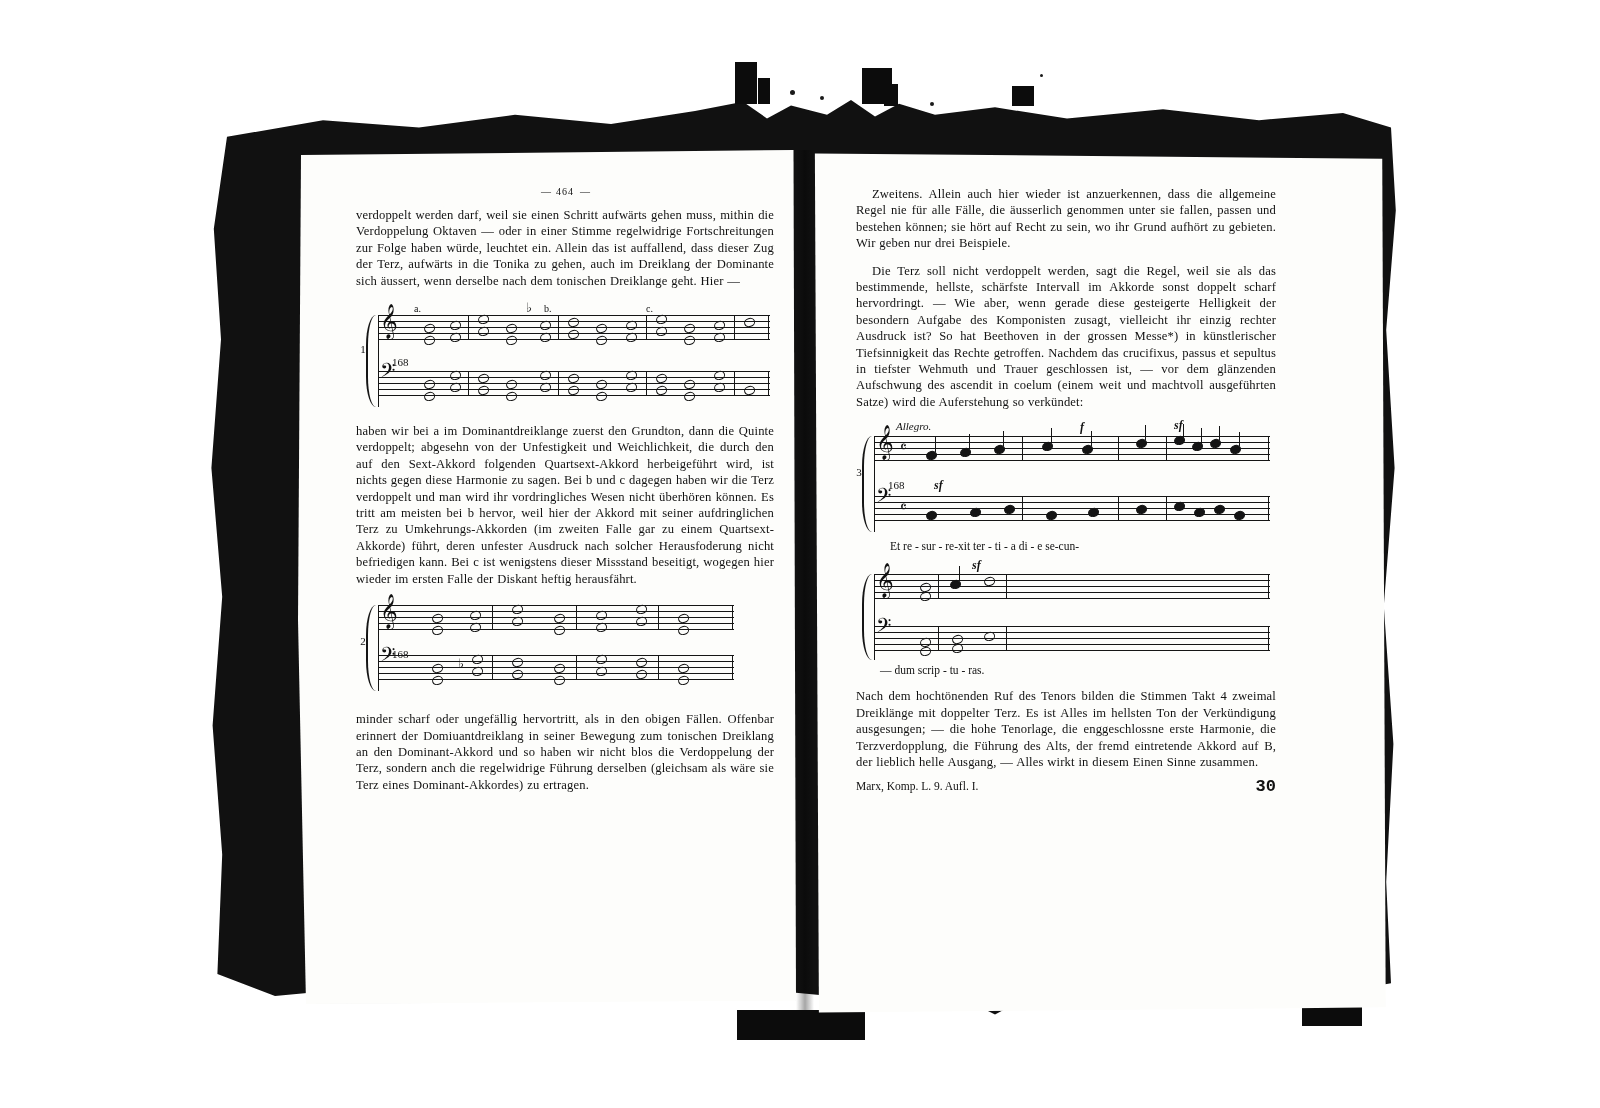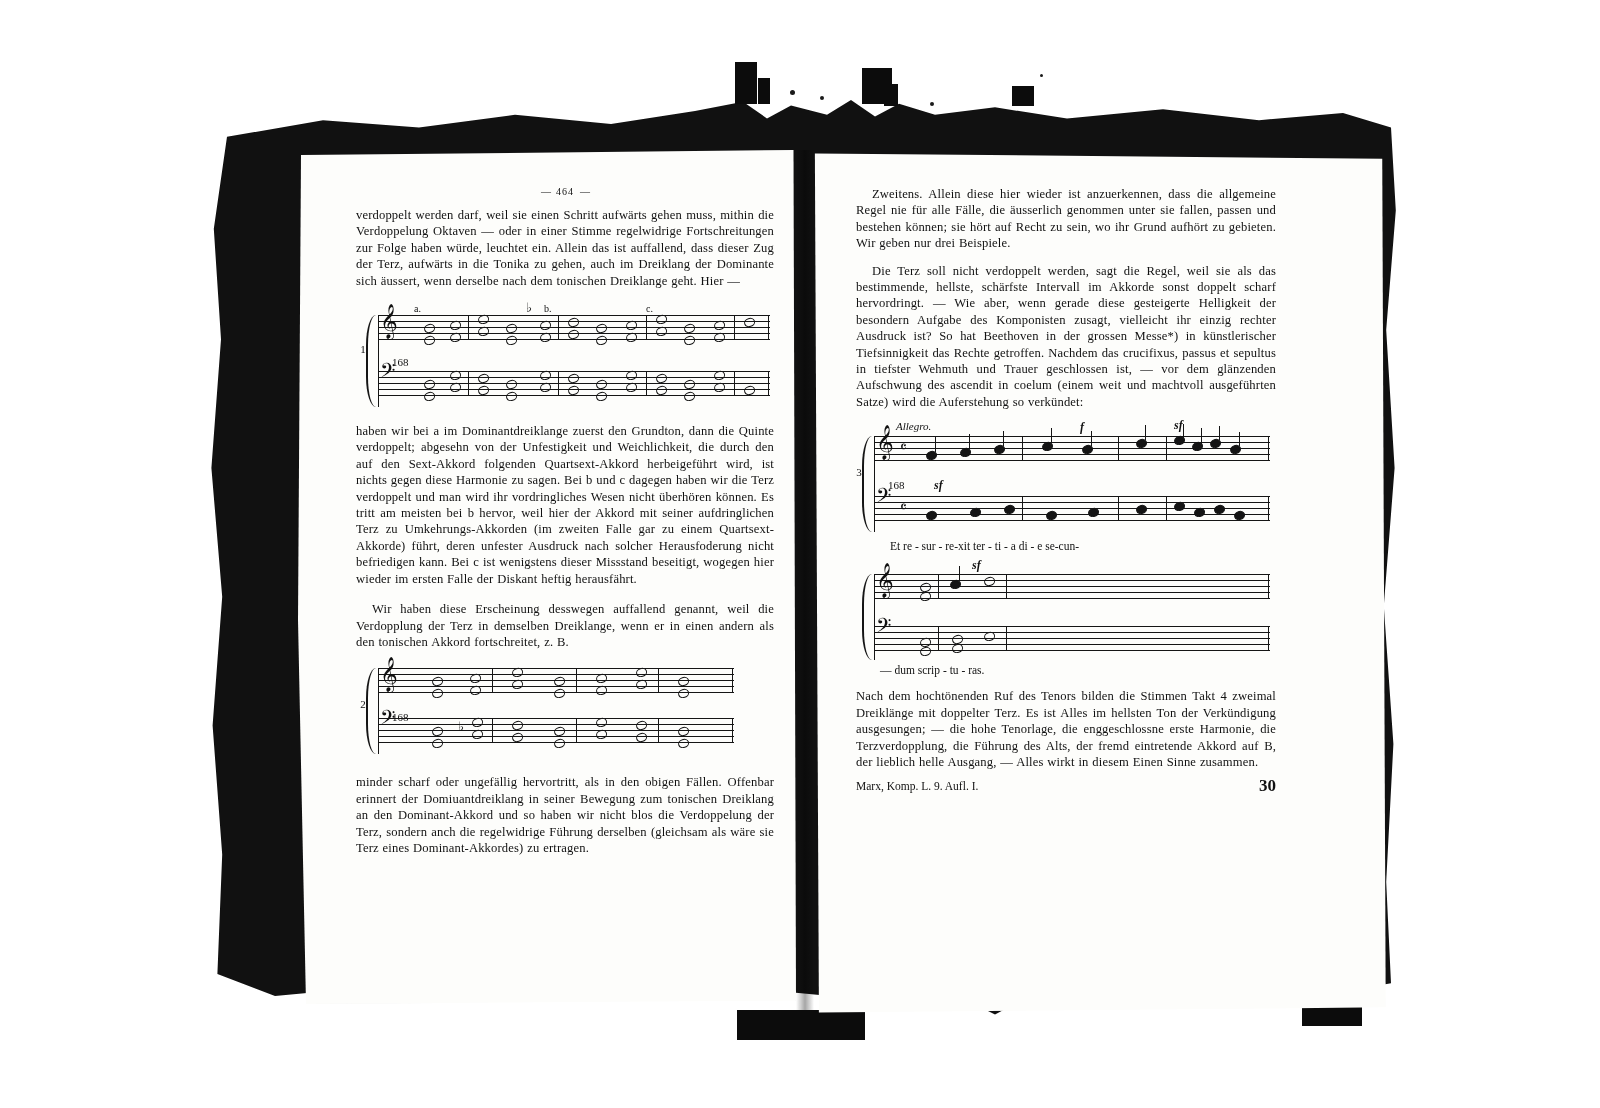--- a/index.html
+++ b/index.html
@@ -211,20 +211,21 @@
     font-size: 11.5px;
     font-family: "Liberation Serif", serif;
     position: relative;
   }
   .signature .pagenum {
     position: absolute;
     right: 0;
     bottom: -4px;
     font-size: 17px;
     font-weight: bold;
+    font-family: Liberation Mono, monospace;
   }
 </style>
 </head>
 <body>
 
 <div id="page">
 
   <div id="book-block"></div>
 
   <div class="torn-blob" style="left:735px; top:62px; width:22px; height:42px;"></div>
@@ -337,21 +338,20 @@
           <div class="barline" style="left:268px; top:0; height:24px;"></div>
           <div class="barline" style="left:356px; top:0; height:24px;"></div>
           <div class="barline" style="left:390px; top:0; height:24px;"></div>
         </div>
         <div class="barline" style="left:0px; top:0; height:92px;"></div>
       </div>
     </div>
 
     <p class="body" style="margin-top:6px;">haben wir bei a im Dominantdreiklange zuerst den Grundton, dann die Quinte verdoppelt; abgesehn von der Unfestigkeit und Weichlichkeit, die durch den auf den Sext-Akkord folgenden Quartsext-Akkord herbeigeführt wird, ist nichts gegen diese Harmonie zu sagen. Bei b und c dagegen haben wir die Terz verdoppelt und man wird ihr vordringliches Wesen nicht überhören können. Es tritt am meisten bei b hervor, weil hier der Akkord mit seiner aufdringlichen Terz zu Umkehrungs-Akkorden (im zweiten Falle gar zu einem Quartsext-Akkorde) führt, deren unfester Ausdruck nach solcher Herausfoderung nicht befriedigen kann. Bei c ist wenigstens dieser Missstand beseitigt, wogegen hier wieder im ersten Falle der Diskant heftig herausfährt.</p>
 
-    <p class="body indent" style="margin-top:14px;">Wir haben diese Erscheinung desswegen auffallend genannt, weil die Verdopplung der Terz in demselben Dreiklange, wenn er in einen andern als den tonischen Akkord fortschreitet, z. B.</p>
 
     <div class="music" style="height:96px; margin-top:12px;">
       <div class="exlabel" style="left:-4px; top:36px; width:22px;">
         <span class="num">2</span>
         <span class="den">168</span>
       </div>
       <div class="staff-group" style="position:absolute; left:22px; top:6px; width:356px; height:86px;">
         <div class="brace" style="height:86px;"></div>
         <div class="staff" style="position:absolute; left:0; top:0; width:356px;">
           <div class="ln" style="top:0px;"></div>
@@ -409,21 +409,21 @@
         <div class="barline" style="left:0px; top:0; height:86px;"></div>
       </div>
     </div>
 
     <p class="body" style="margin-top:16px;">minder scharf oder ungefällig hervortritt, als in den obigen Fällen. Offenbar erinnert der Domiuantdreiklang in seiner Bewegung zum tonischen Dreiklang an den Dominant-Akkord und so haben wir nicht blos die Verdoppelung der Terz, sondern anch die regelwidrige Führung derselben (gleichsam als wäre sie Terz eines Dominant-Akkordes) zu ertragen.</p>
   </div>
 
   <div class="col" style="left:856px; top:186px; width:420px;">
 
 
-    <p class="body indent">Zweitens. Allein diese hier wieder ist anzuerkennen, dass die allgemeine Regel nie für alle Fälle, die äusserlich genommen unter sie fallen, passen und bestehen können; sie hört auf Recht zu sein, wo ihr Grund aufhört zu gebieten. Wir geben nur drei Beispiele.</p>
+    <p class="body indent">Zweitens. Allein auch hier wieder ist anzuerkennen, dass die allgemeine Regel nie für alle Fälle, die äusserlich genommen unter sie fallen, passen und bestehen können; sie hört auf Recht zu sein, wo ihr Grund aufhört zu gebieten. Wir geben nur drei Beispiele.</p>
 
     <p class="body indent" style="margin-top:11px;">Die Terz soll nicht verdoppelt werden, sagt die Regel, weil sie als das bestimmende, hellste, schärfste Intervall im Akkorde sonst doppelt scharf hervordringt. — Wie aber, wenn gerade diese gesteigerte Helligkeit der besondern Aufgabe des Komponisten zusagt, vielleicht ihr einzig rechter Ausdruck ist? So hat Beethoven in der grossen Messe*) in künstlerischer Tiefsinnigkeit das Rechte getroffen. Nachdem das crucifixus, passus et sepultus in tiefster Wehmuth und Trauer geschlossen ist, — vor dem glänzenden Aufschwung des ascendit in coelum (einem weit und machtvoll ausgeführten Satze) wird die Auferstehung so verkündet:</p>
 
     <div class="music" style="height:132px; margin-top:14px;">
       <div class="exlabel" style="left:-8px; top:42px; width:22px;">
         <span class="num">3</span>
         <span class="den">168</span>
       </div>
       <div class="tempo" style="left:40px; top:-4px;">Allegro.</div>
 

